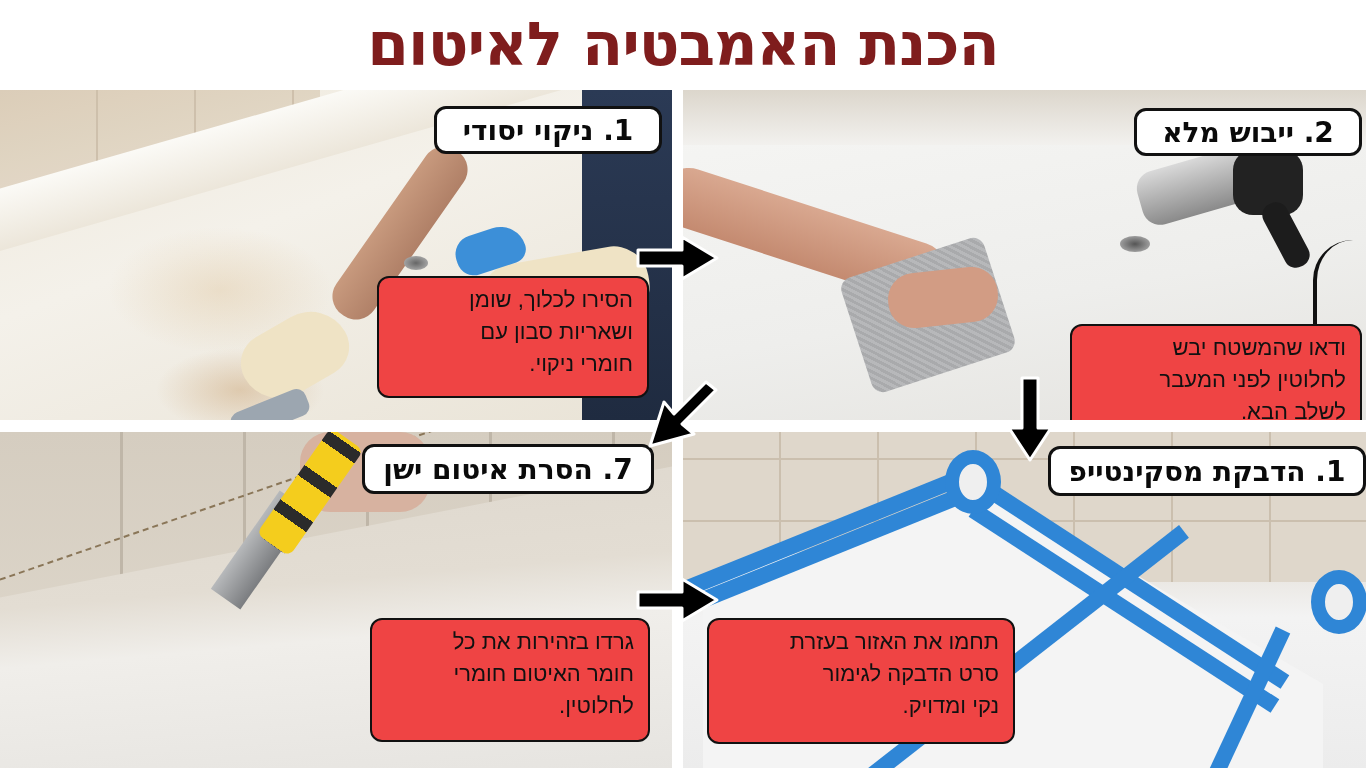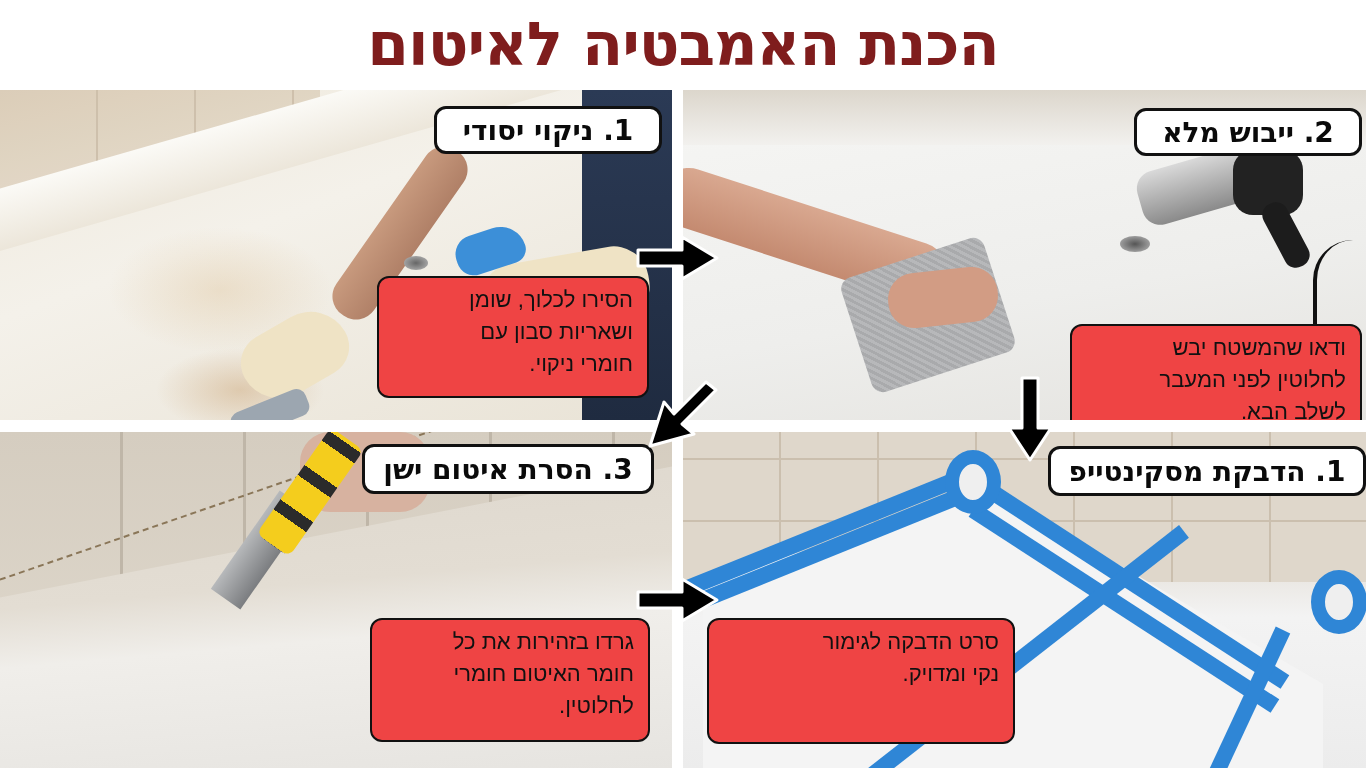--- a/index.html
+++ b/index.html
@@ -227,21 +227,21 @@
 </div>
 
 <div class="panel panel-3">
   <div class="photo">
     <div class="tiles"></div>
     <div class="crack"></div>
     <div class="hand"></div>
     <div class="knife-blade"></div>
     <div class="knife-body"></div>
   </div>
-  <div class="step-title" style="left:362px; top:12px; width:292px; height:50px;">3. הסרת איטום ישן</div>
+  <div class="step-title" style="left:362px; top:12px; width:292px; height:50px;">7. הסרת איטום ישן</div>
   <div class="step-desc" style="left:370px; top:186px; width:280px; height:124px;padding-left:36px;">
     <div>גרדו בזהירות את כל</div>
     <div>חומר האיטום חומרי</div>
     <div>לחלוטין.</div>
   </div>
 </div>
 
 <div class="panel panel-4">
   <div class="photo">
     <div class="tiles"></div>
@@ -250,20 +250,21 @@
     <div class="tape t2"></div>
     <div class="tape t3"></div>
     <div class="tape t4"></div>
     <div class="tape t5"></div>
     <div class="tape t6"></div>
     <div class="roll r1"></div>
     <div class="roll r2"></div>
   </div>
   <div class="step-title" style="left:365px; top:14px; width:318px; height:50px;">1. הדבקת מסקינטייפ</div>
   <div class="step-desc" style="left:24px; top:186px; width:308px; height:126px;">
+    <div>תחמו את האזור בעזרת</div>
     <div>סרט הדבקה לגימור</div>
     <div>נקי ומדויק.</div>
   </div>
 </div>
 
 <div class="arrow" style="left:636px; top:234px;">
   <svg width="84" height="48" viewBox="0 0 84 48">
     <path d="M2 16 H46 V3 L81 24 L46 45 V32 H2 Z" fill="#000" stroke="#fff" stroke-width="3" stroke-linejoin="round"></path>
   </svg>
 </div>

